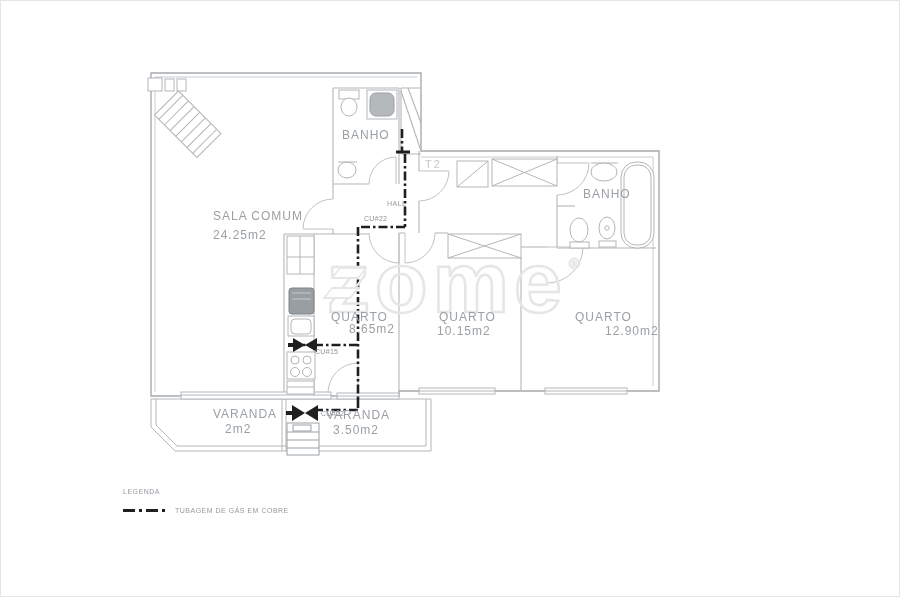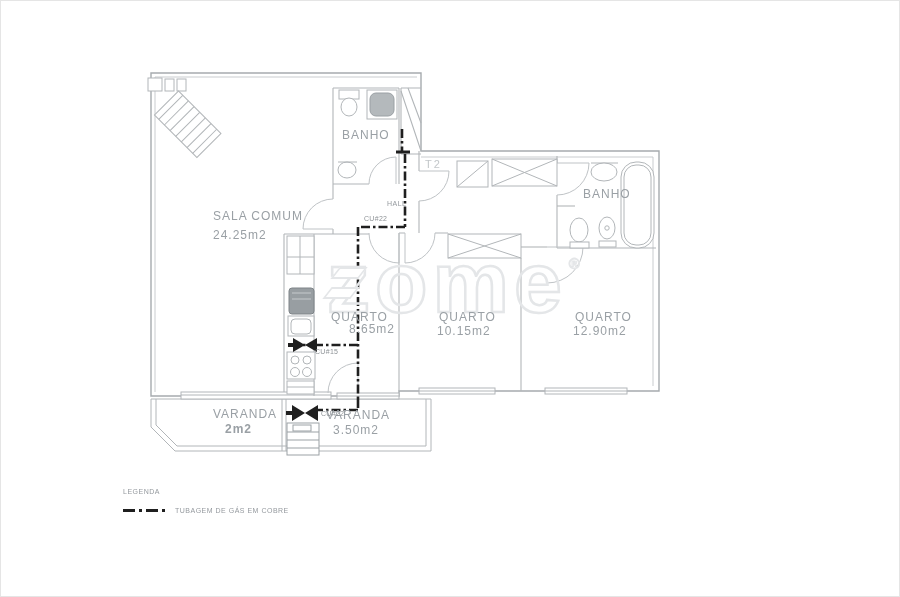--- a/index.html
+++ b/index.html
@@ -201,26 +201,26 @@
   <div class="lbl" id="t2-label" style="left:424px;top:158px;">T2</div>
 
   <div class="lbl" style="left:330px;top:310px;">QUARTO</div>
   <div class="lbl" style="left:348px;top:322px;">8.65m2</div>
   <div class="lbl cu" style="left:314px;top:347px;">CU#15</div>
 
   <div class="lbl" style="left:438px;top:310px;">QUARTO</div>
   <div class="lbl" style="left:436px;top:324px;">10.15m2</div>
 
   <div class="lbl" style="left:574px;top:310px;">QUARTO</div>
-  <div class="lbl" style="left:572px;top:324px;">12.90m2</div>
+  <div class="lbl" style="left:604px;top:324px;">12.90m2</div>
 
   <div class="lbl" style="left:582px;top:187px;">BANHO</div>
 
   <div class="lbl" style="left:212px;top:407px;">VARANDA</div>
-  <div class="lbl" style="left:224px;top:422px;font-weight:bold;">2m2</div>
+  <div class="lbl" style="left:224px;top:422px;">2m2</div>
 
   <div class="lbl" style="left:325px;top:408px;">VARANDA</div>
   <div class="lbl" style="left:332px;top:423px;">3.50m2</div>
   <div class="lbl cu" style="left:320px;top:409px;">CU#22</div>
 
   <div id="legend">
     <div class="lbl small legend-title">LEGENDA</div>
     <div class="legend-row">
       <span class="legend-line"></span>
       <span class="lbl small" style="position:static;">TUBAGEM DE GÁS EM COBRE</span>

